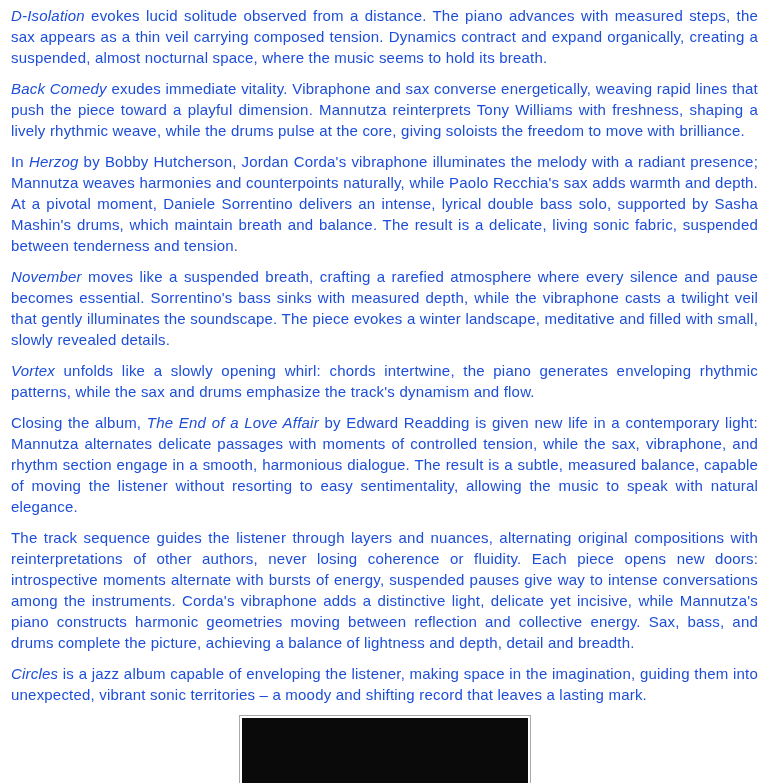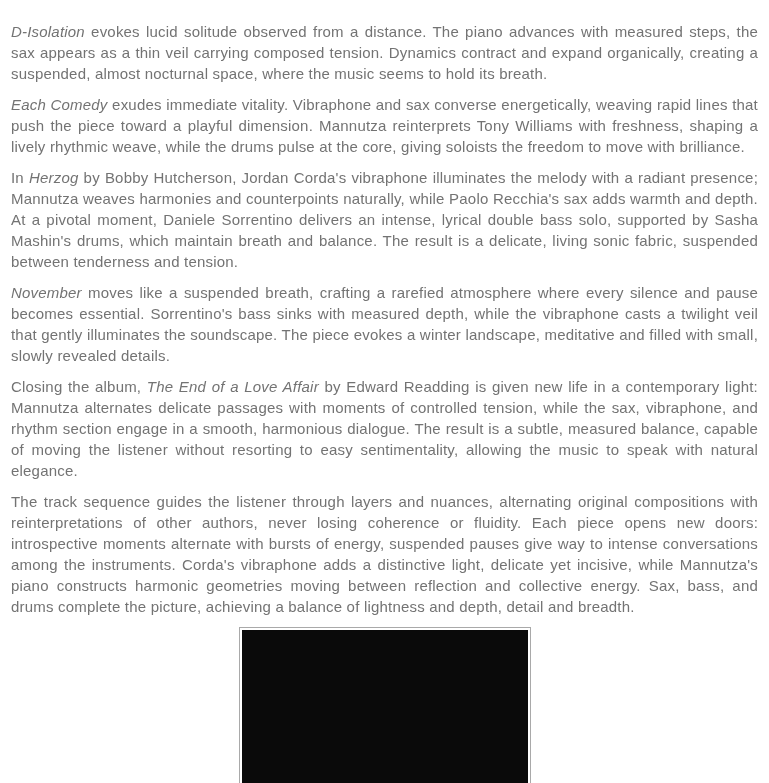--- a/index.html
+++ b/index.html
@@ -41,26 +41,28 @@
   }
   .embed-screen {
     width: 100%;
     height: 200px;
     background: #0a0a0a;
   }
 </style>
 </head>
 <body style="background: rgb(255, 255, 255);">
 
-<div class="article-body" style="color: #737373; margin-top: 16px;">
+<div class="article-body" style="color: #1d4ed8;">
     <p class="para"><em>D-Isolation</em><span> evokes lucid solitude observed from a distance. The piano advances with measured steps, the sax appears as a thin veil carrying composed tension. Dynamics contract and expand organically, creating a suspended, almost nocturnal space, where the music seems to hold its breath.</span></p>
-    <p class="para"><em>Each Comedy</em><span> exudes immediate vitality. Vibraphone and sax converse energetically, weaving rapid lines that push the piece toward a playful dimension. Mannutza reinterprets Tony Williams with freshness, shaping a lively rhythmic weave, while the drums pulse at the core, giving soloists the freedom to move with brilliance.</span></p>
+    <p class="para"><em>Back Comedy</em><span> exudes immediate vitality. Vibraphone and sax converse energetically, weaving rapid lines that push the piece toward a playful dimension. Mannutza reinterprets Tony Williams with freshness, shaping a lively rhythmic weave, while the drums pulse at the core, giving soloists the freedom to move with brilliance.</span></p>
     <p class="para"><span>In </span><em>Herzog</em><span> by Bobby Hutcherson, Jordan Corda's vibraphone illuminates the melody with a radiant presence; Mannutza weaves harmonies and counterpoints naturally, while Paolo Recchia's sax adds warmth and depth. At a pivotal moment, Daniele Sorrentino delivers an intense, lyrical double bass solo, supported by Sasha Mashin's drums, which maintain breath and balance. The result is a delicate, living sonic fabric, suspended between tenderness and tension.</span></p>
     <p class="para"><em>November</em><span> moves like a suspended breath, crafting a rarefied atmosphere where every silence and pause becomes essential. Sorrentino's bass sinks with measured depth, while the vibraphone casts a twilight veil that gently illuminates the soundscape. The piece evokes a winter landscape, meditative and filled with small, slowly revealed details.</span></p>
+    <p class="para"><em>Vortex</em><span> unfolds like a slowly opening whirl: chords intertwine, the piano generates enveloping rhythmic patterns, while the sax and drums emphasize the track's dynamism and flow.</span></p>
     <p class="para"><span>Closing the album, </span><em>The End of a Love Affair</em><span> by Edward Readding is given new life in a contemporary light: Mannutza alternates delicate passages with moments of controlled tension, while the sax, vibraphone, and rhythm section engage in a smooth, harmonious dialogue. The result is a subtle, measured balance, capable of moving the listener without resorting to easy sentimentality, allowing the music to speak with natural elegance.</span></p>
     <p class="para"><span>The track sequence guides the listener through layers and nuances, alternating original compositions with reinterpretations of other authors, never losing coherence or fluidity. Each piece opens new doors: introspective moments alternate with bursts of energy, suspended pauses give way to intense conversations among the instruments. Corda's vibraphone adds a distinctive light, delicate yet incisive, while Mannutza's piano constructs harmonic geometries moving between reflection and collective energy. Sax, bass, and drums complete the picture, achieving a balance of lightness and depth, detail and breadth.</span></p>
+    <p class="para"><em>Circles</em><span> is a jazz album capable of enveloping the listener, making space in the imagination, guiding them into unexpected, vibrant sonic territories – a moody and shifting record that leaves a lasting mark.</span></p>
   </div>
 
 <div class="embed-wrap">
   <div class="embed-frame" style="border-color: rgb(169, 169, 169);">
     <div class="embed-screen" style="background: rgb(10, 10, 10);"></div>
   </div>
 </div>
 
 </body></html>

